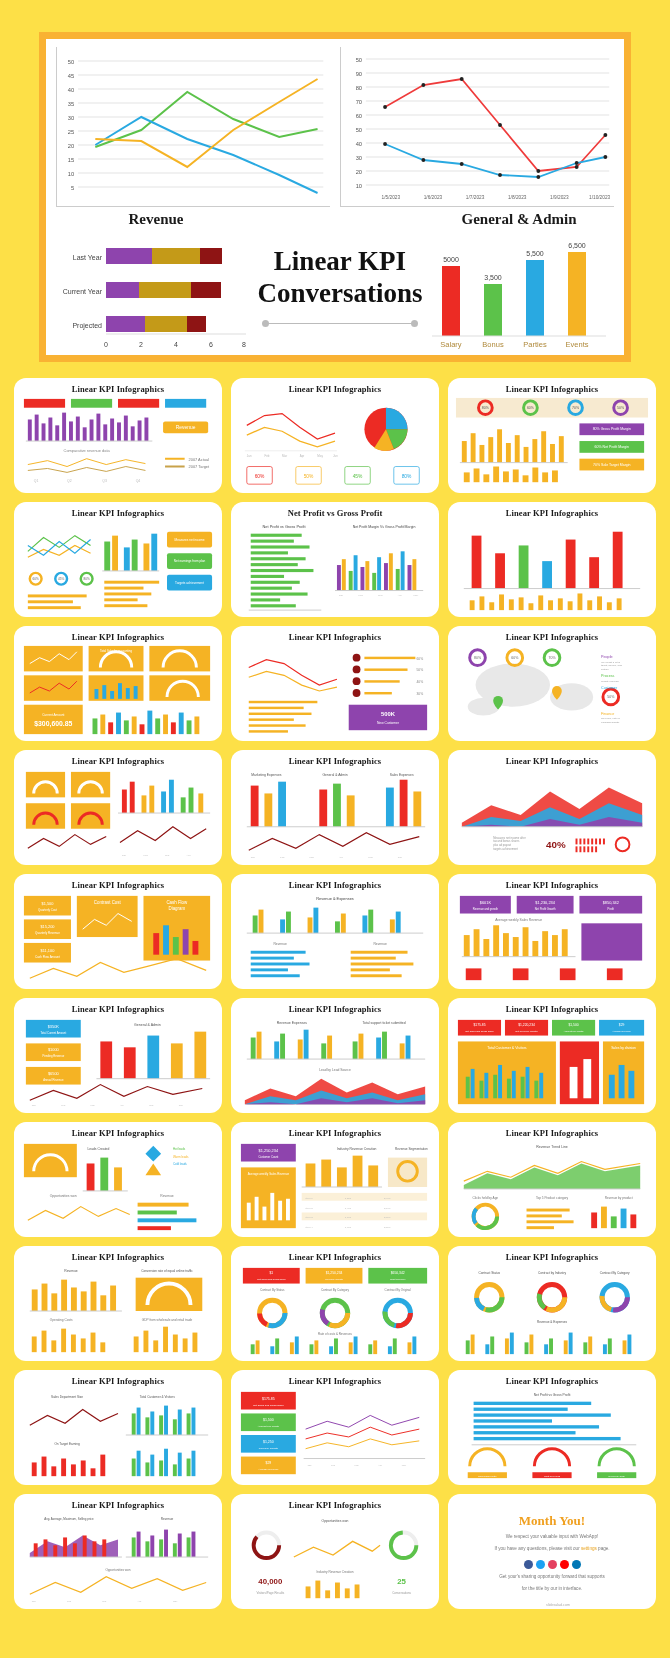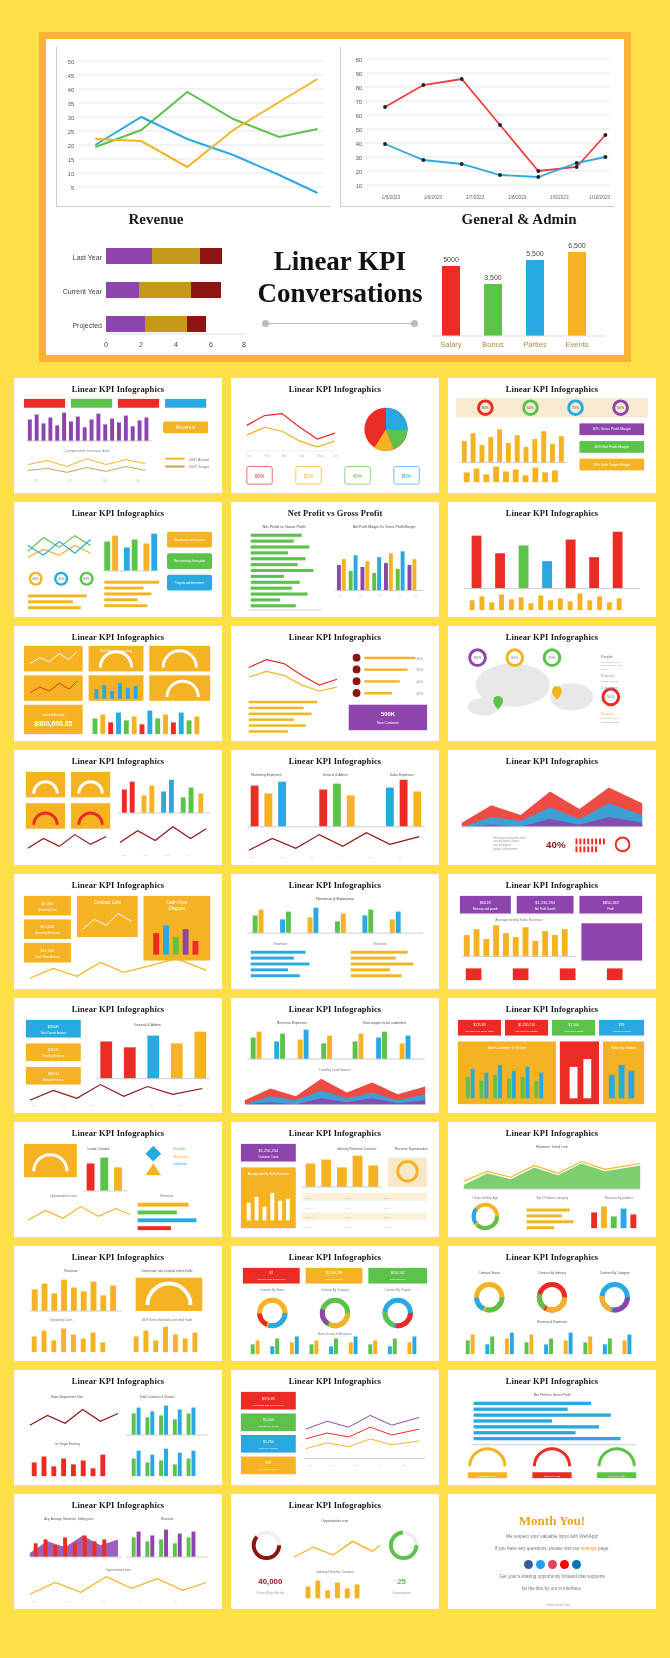--- a/index.html
+++ b/index.html
@@ -91,20 +91,21 @@
     gap: 9px;
     width: 642px;
     margin: 0 auto;
   }
   .slide {
     background: #fff;
     height: 115px;
     padding: 5px 6px;
     position: relative;
     overflow: hidden;
+    border-radius: 12px;
   }
   .slide-title {
     font-family: "Liberation Serif", serif;
     font-size: 8.5px;
     font-weight: bold;
     text-align: center;
     color: #1a1a1a;
     margin: 1px 0 3px 0;
     letter-spacing: .1px;
   }

